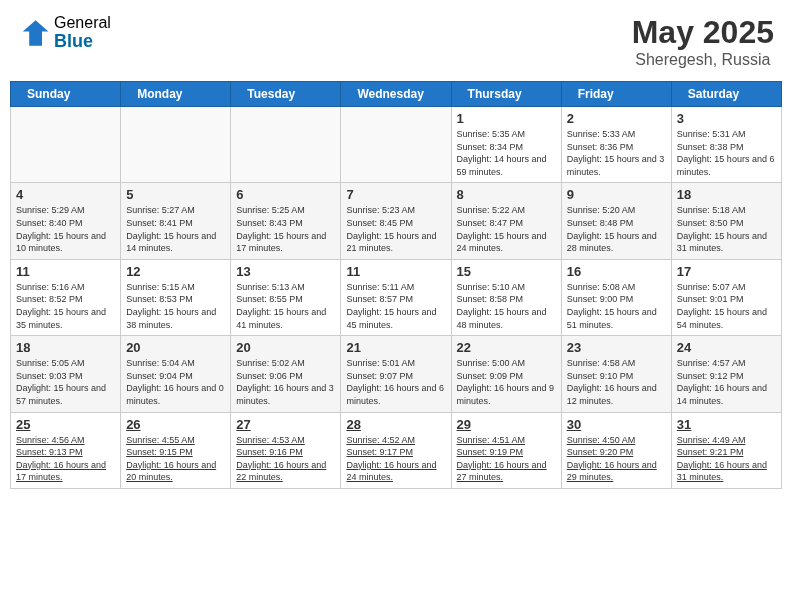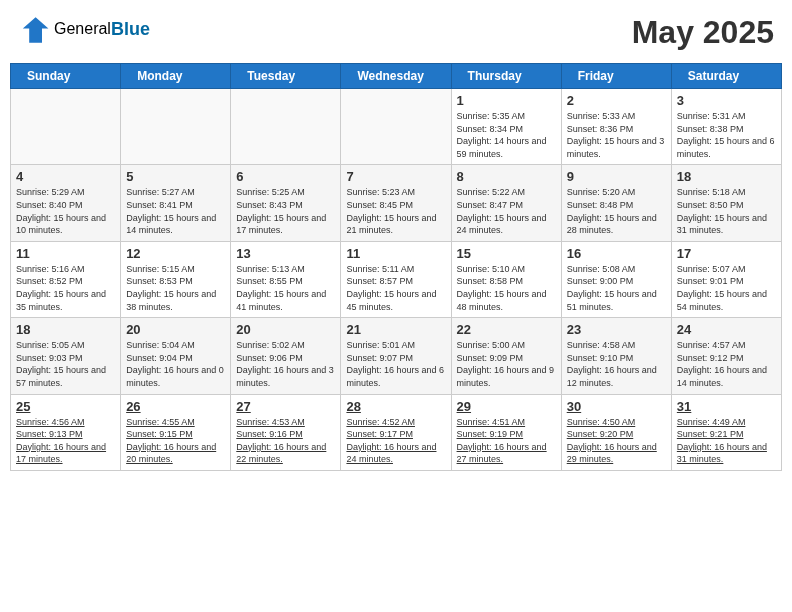--- a/index.html
+++ b/index.html
@@ -16,21 +16,21 @@
       align-items: flex-start;
       margin-bottom: 8px;
       padding: 4px 8px;
     }
     .logo {
       display: flex;
       align-items: center;
     }
     .logo-text {
       display: flex;
-      flex-direction: row;
+      flex-direction: column;
       line-height: 1.1;
     }
     .logo-blue {
       font-size: 18px;
       font-weight: bold;
       color: #0369a1;
     }
     .logo-icon {
       width: 32px;
       height: 32px;
@@ -108,20 +108,21 @@
     <svg class="logo-icon" viewBox="0 0 40 40">
       <polygon points="22,4 38,18 30,18 30,36 14,36 14,18 6,18" fill="#2176c7"></polygon>
     </svg>
     <div class="logo-text">
       <span>General</span>
       <span class="logo-blue">Blue</span>
     </div>
   </div>
   <div class="title-block">
     <div class="month-year">May 2025</div>
+    <div class="location">Sheregesh, Russia</div>
   </div>
 </div>
 
 <table class="calendar">
   <thead>
     <tr>
     <th>Sunday</th>
         <th>Monday</th>
         <th>Tuesday</th>
         <th>Wednesday</th>

